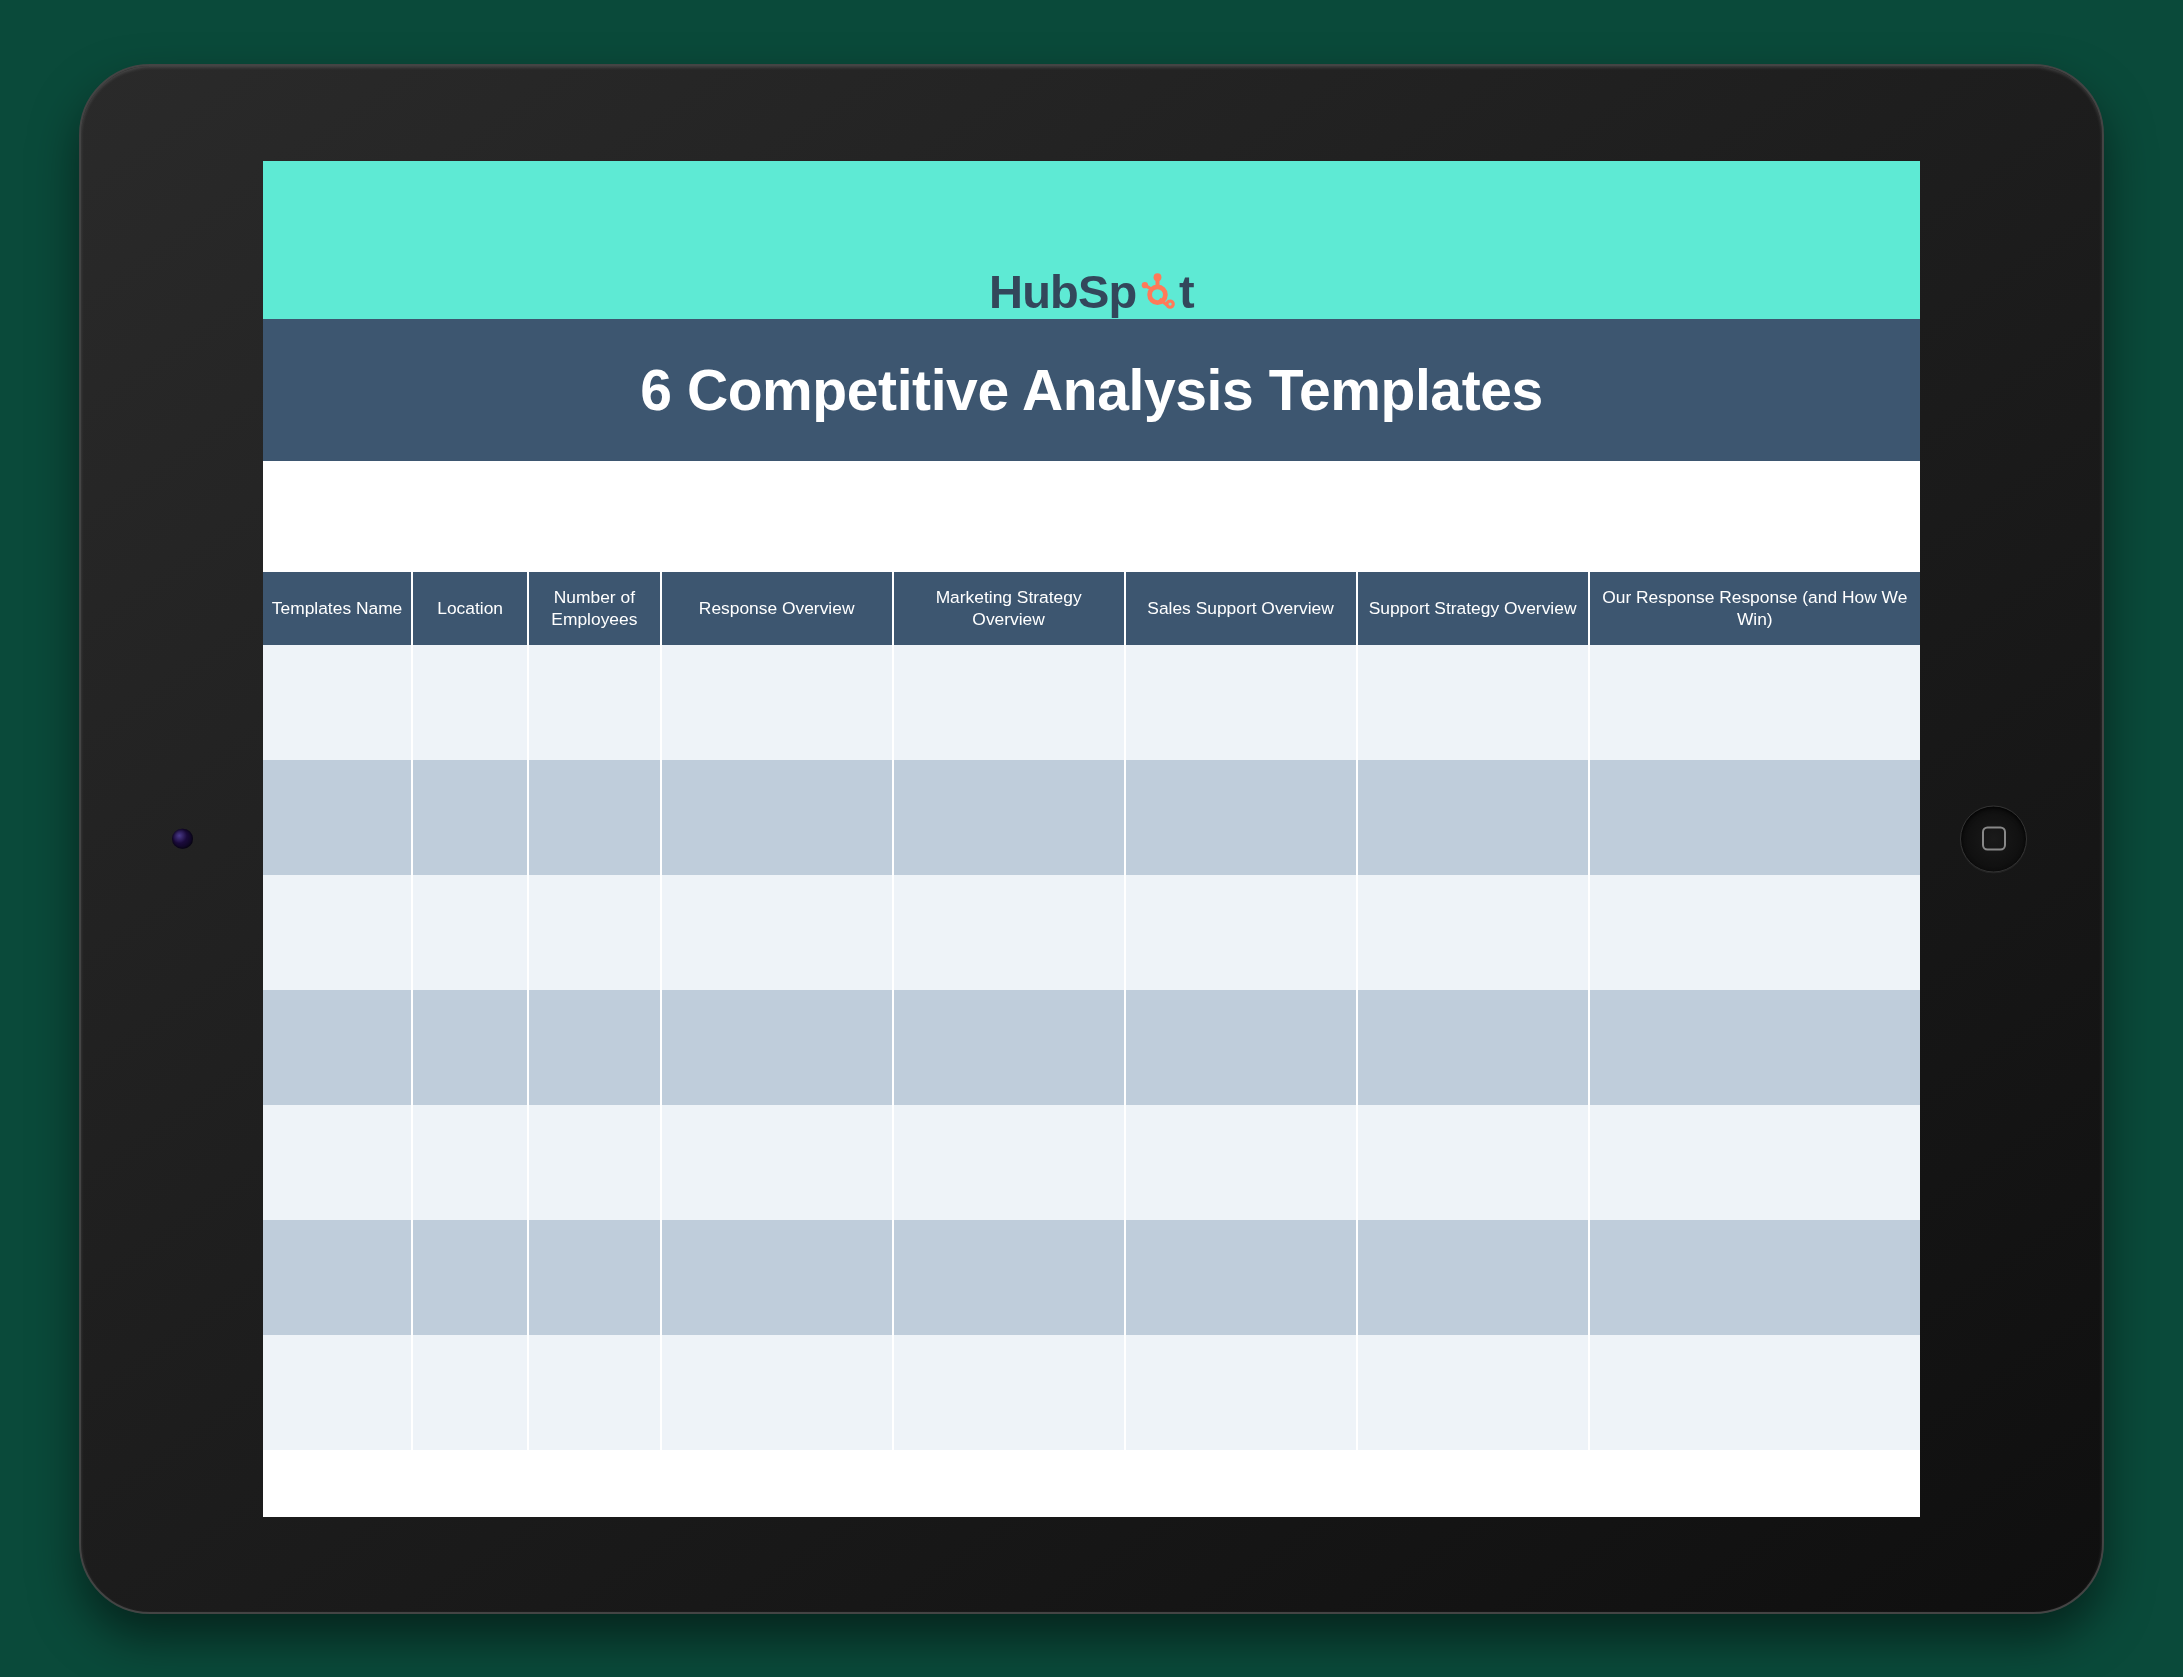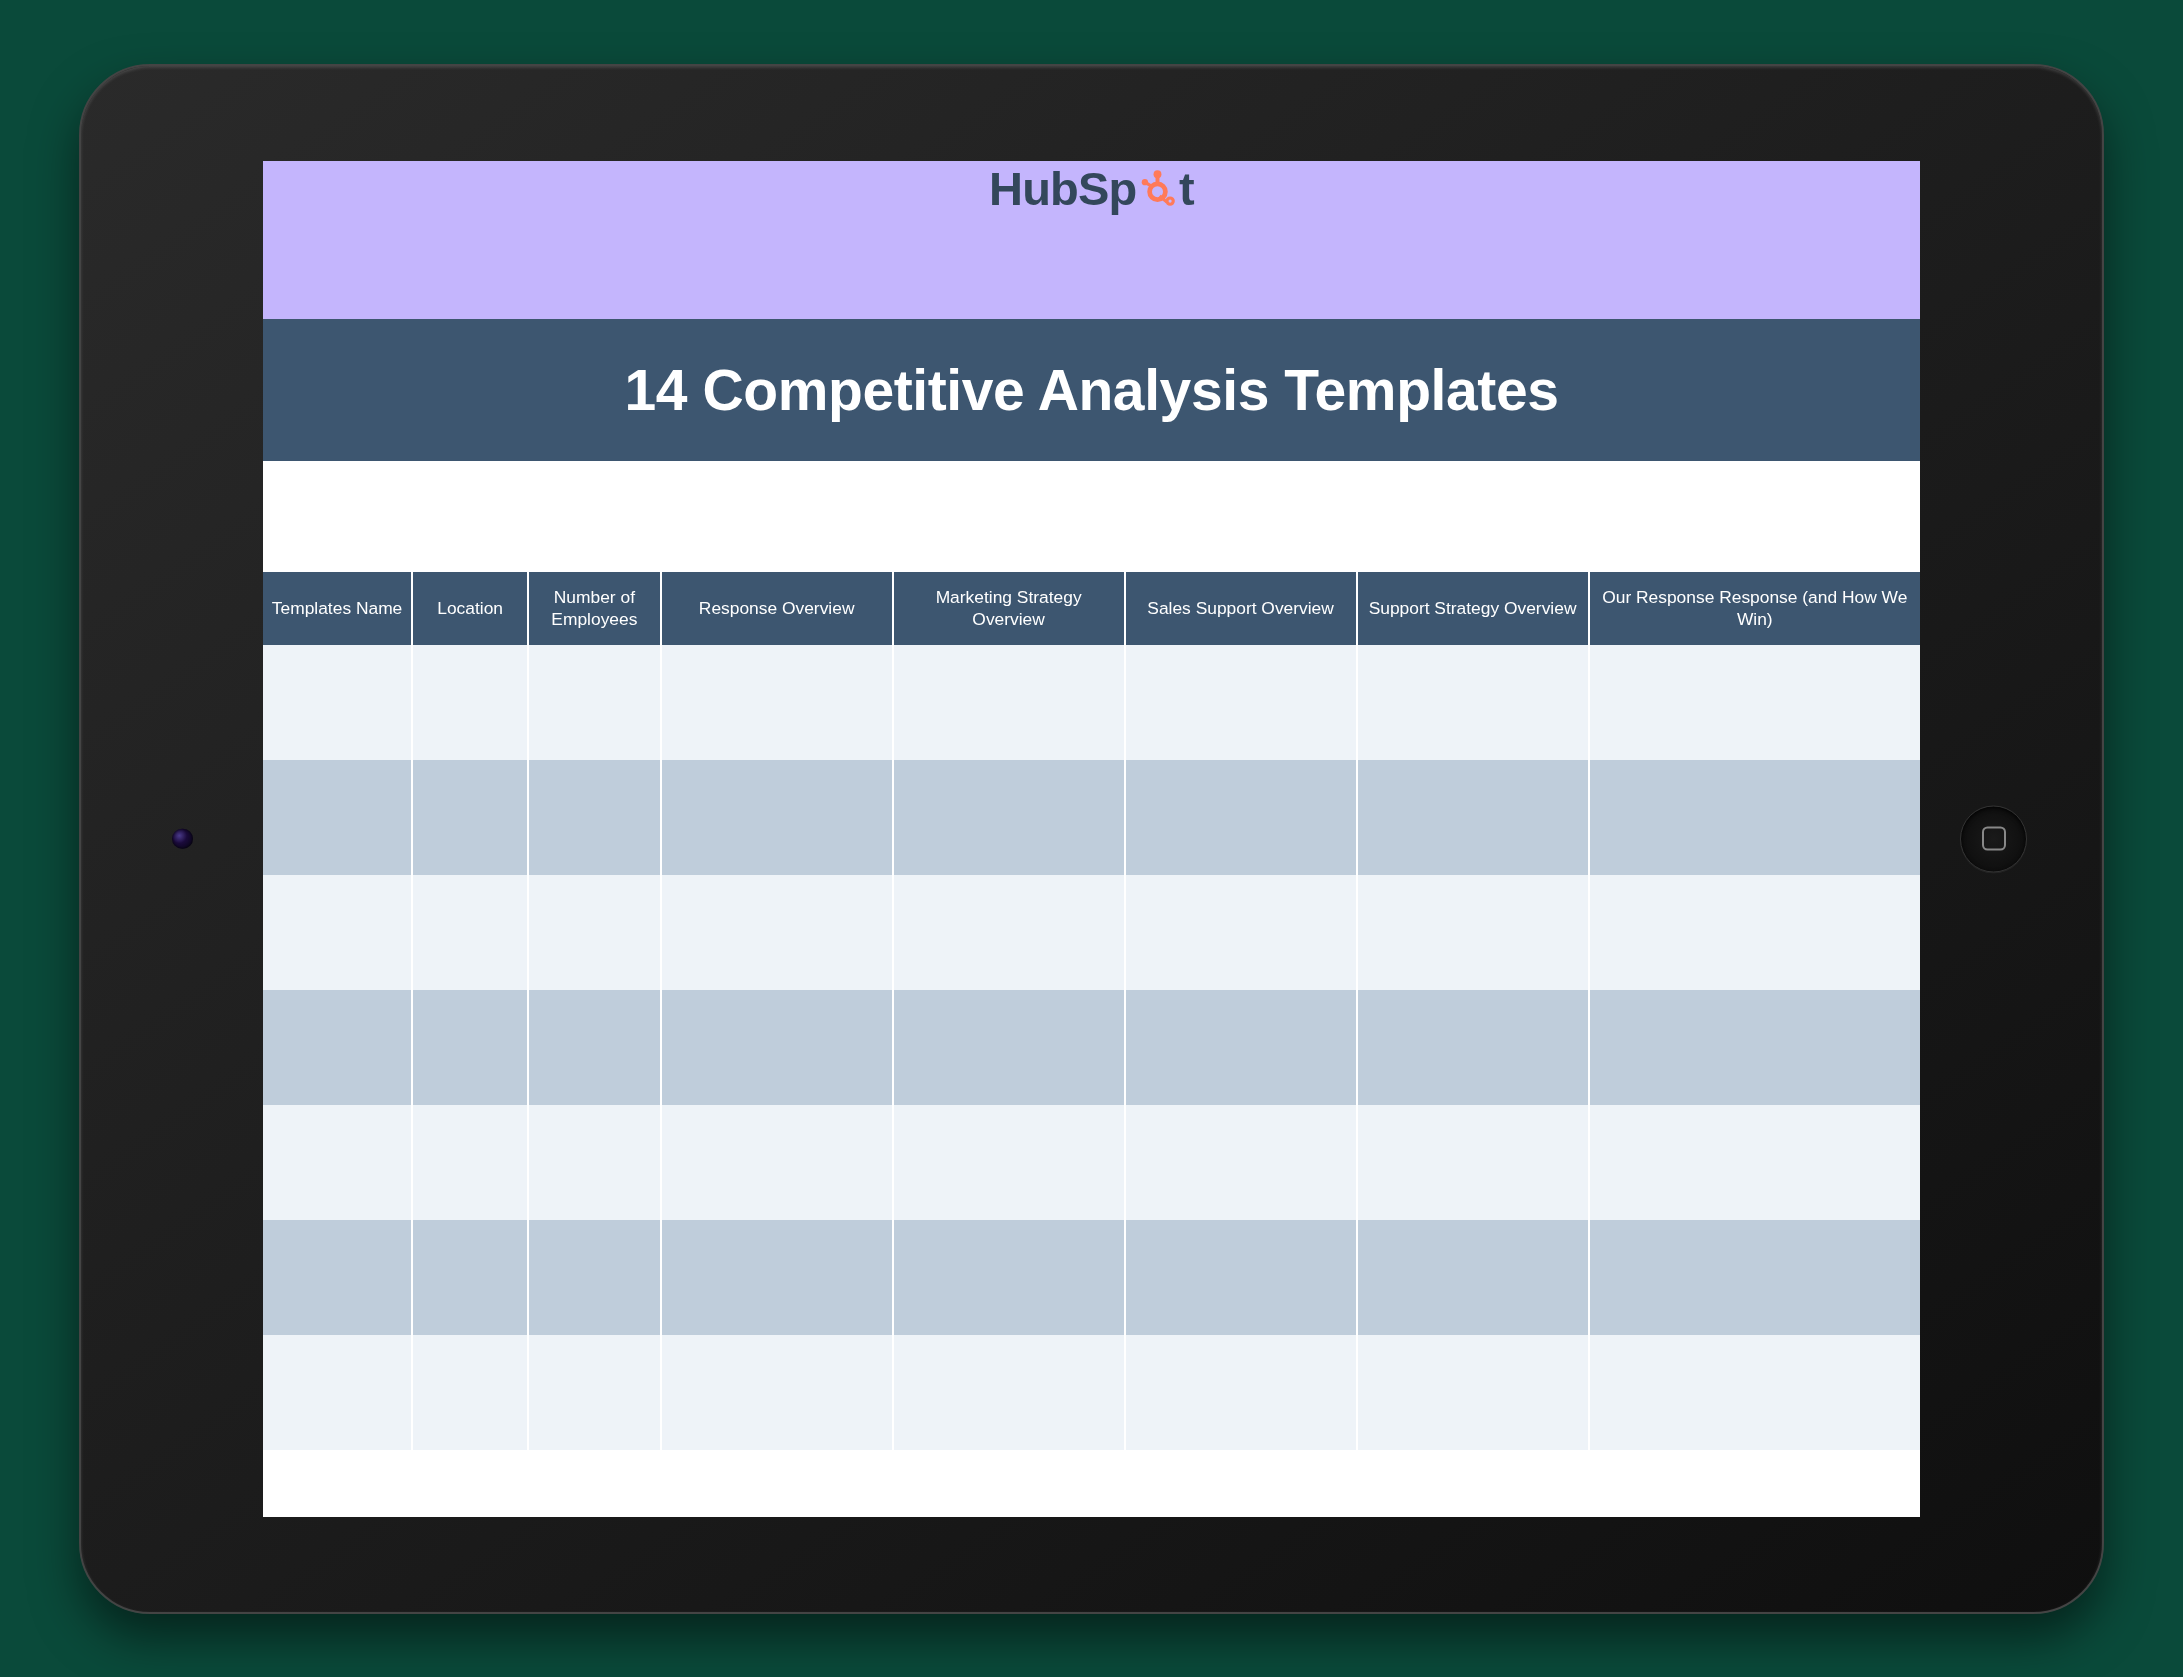--- a/index.html
+++ b/index.html
@@ -57,23 +57,23 @@
     .screen {
       width: 100%;
       height: 100%;
       background: #fff;
       overflow: hidden;
       position: relative;
     }
     .logo-area {
       height: 158px;
       display: flex;
-      align-items: flex-start;
+      align-items: flex-end;
       justify-content: center;
-      background: #c4b5fd;
+      background: #5eead4;
     }
     .logo-text {
       font-size: 47px;
       font-weight: 700;
       color: #33475b;
       letter-spacing: -0.8px;
       display: flex;
       align-items: center;
     }
     .logo-sprocket {
@@ -151,21 +151,21 @@
               <rect x="10" y="16" width="12" height="4" transform="rotate(32 10 18)"></rect>
               <circle cx="42" cy="42" r="4" fill="none" stroke="#ff7a59" stroke-width="4"></circle>
               <rect x="30" y="34" width="12" height="4" transform="rotate(40 30 34)"></rect>
             </g>
           </svg>
         </span>
         <span>t</span>
       </div>
     </div>
 
-    <div class="title-banner">14 Competitive Analysis Templates</div>
+    <div class="title-banner">6 Competitive Analysis Templates</div>
 
     <div class="spacer"></div>
 
     <table class="data-table">
       <thead>
         <tr>
           <th class="col-0">Templates Name</th>
           <th class="col-1">Location</th>
           <th class="col-2">Number of Employees</th>
           <th class="col-3">Response Overview</th>

